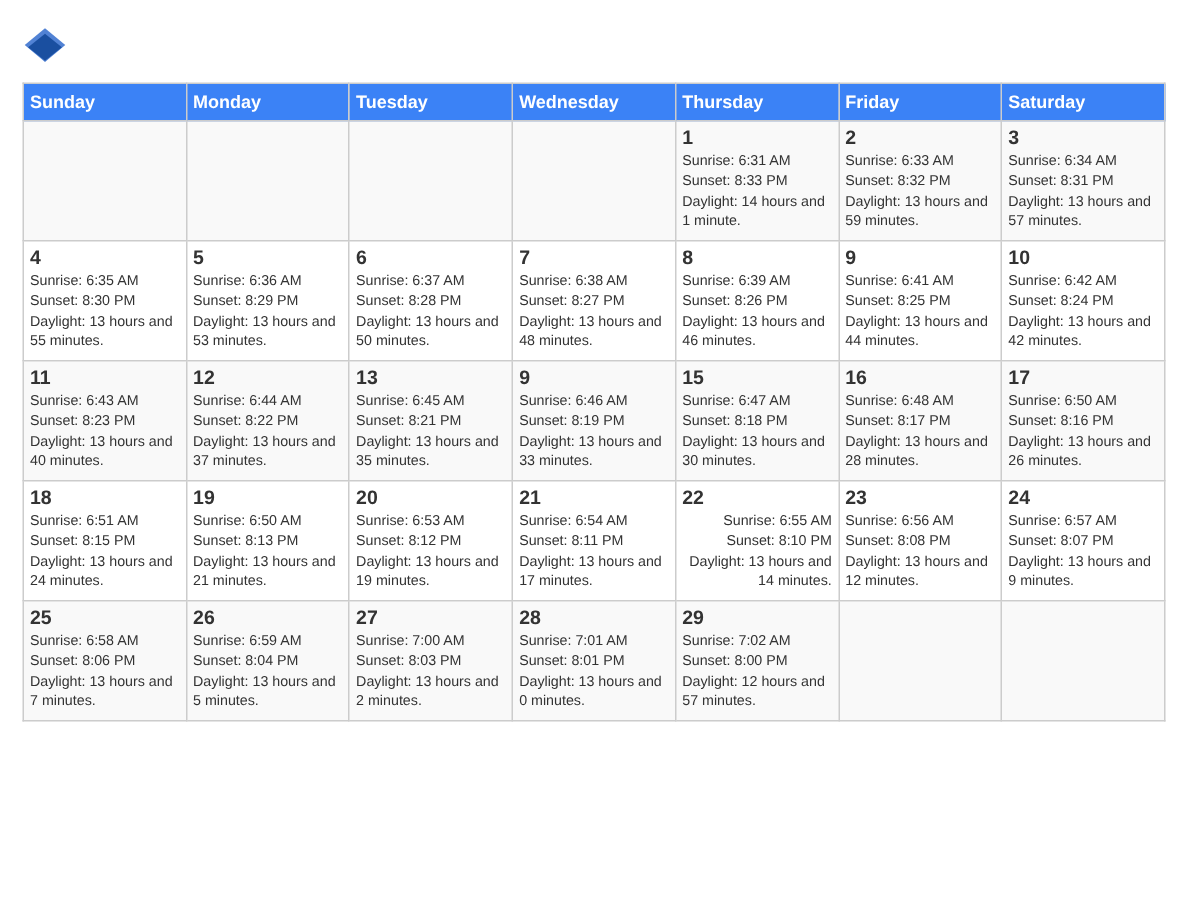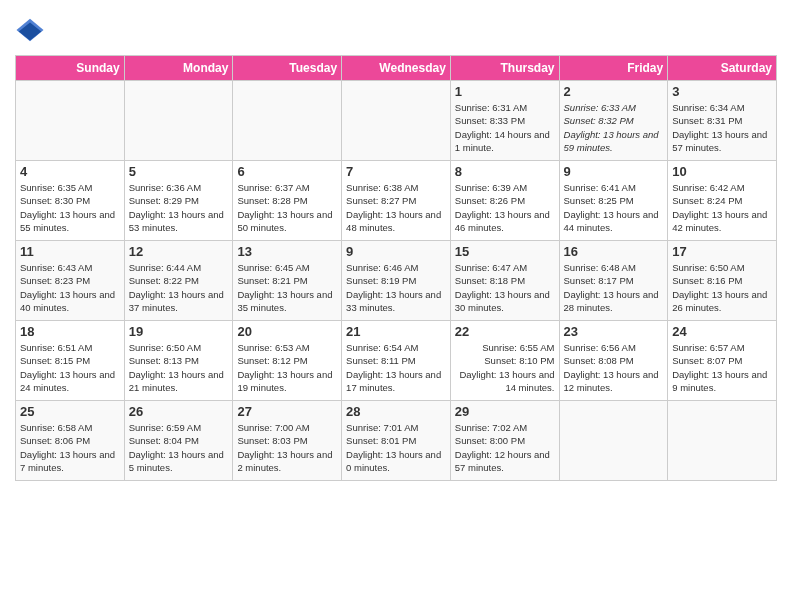--- a/index.html
+++ b/index.html
@@ -51,26 +51,26 @@
     .location-title {
       font-size: 16px;
       color: #555;
     }
     table {
       width: 100%;
       border-collapse: collapse;
       table-layout: fixed;
     }
     th {
-      background-color: #ec4899;
+      background-color: #3b82f6;
       color: #fff;
       font-size: 12px;
       font-weight: bold;
       padding: 5px 4px;
-      text-align: right;
+      text-align: left;
       border: 1px solid #ccc;
     }
     td {
       border: 1px solid #ccc;
       vertical-align: top;
       padding: 3px 4px;
       font-size: 10px;
       color: #333;
       height: 80px;
     }
@@ -127,21 +127,21 @@
         <td class="empty"></td>
         <td class="empty"></td>
         <td>
           <span class="day-num">1</span>
           <div class="day-info" style="white-space: pre-line;">Sunrise: 6:31 AM
 Sunset: 8:33 PM
 Daylight: 14 hours and 1 minute.</div>
         </td>
         <td>
           <span class="day-num">2</span>
-          <div class="day-info" style="white-space: pre-line; font-style: italic;">Sunrise: 6:33 AM
+          <div class="day-info" style="white-space: pre-line;">Sunrise: 6:33 AM
 Sunset: 8:32 PM
 Daylight: 13 hours and 59 minutes.</div>
         </td>
         <td>
           <span class="day-num">3</span>
           <div class="day-info" style="white-space: pre-line;">Sunrise: 6:34 AM
 Sunset: 8:31 PM
 Daylight: 13 hours and 57 minutes.</div>
         </td>
       </tr>

